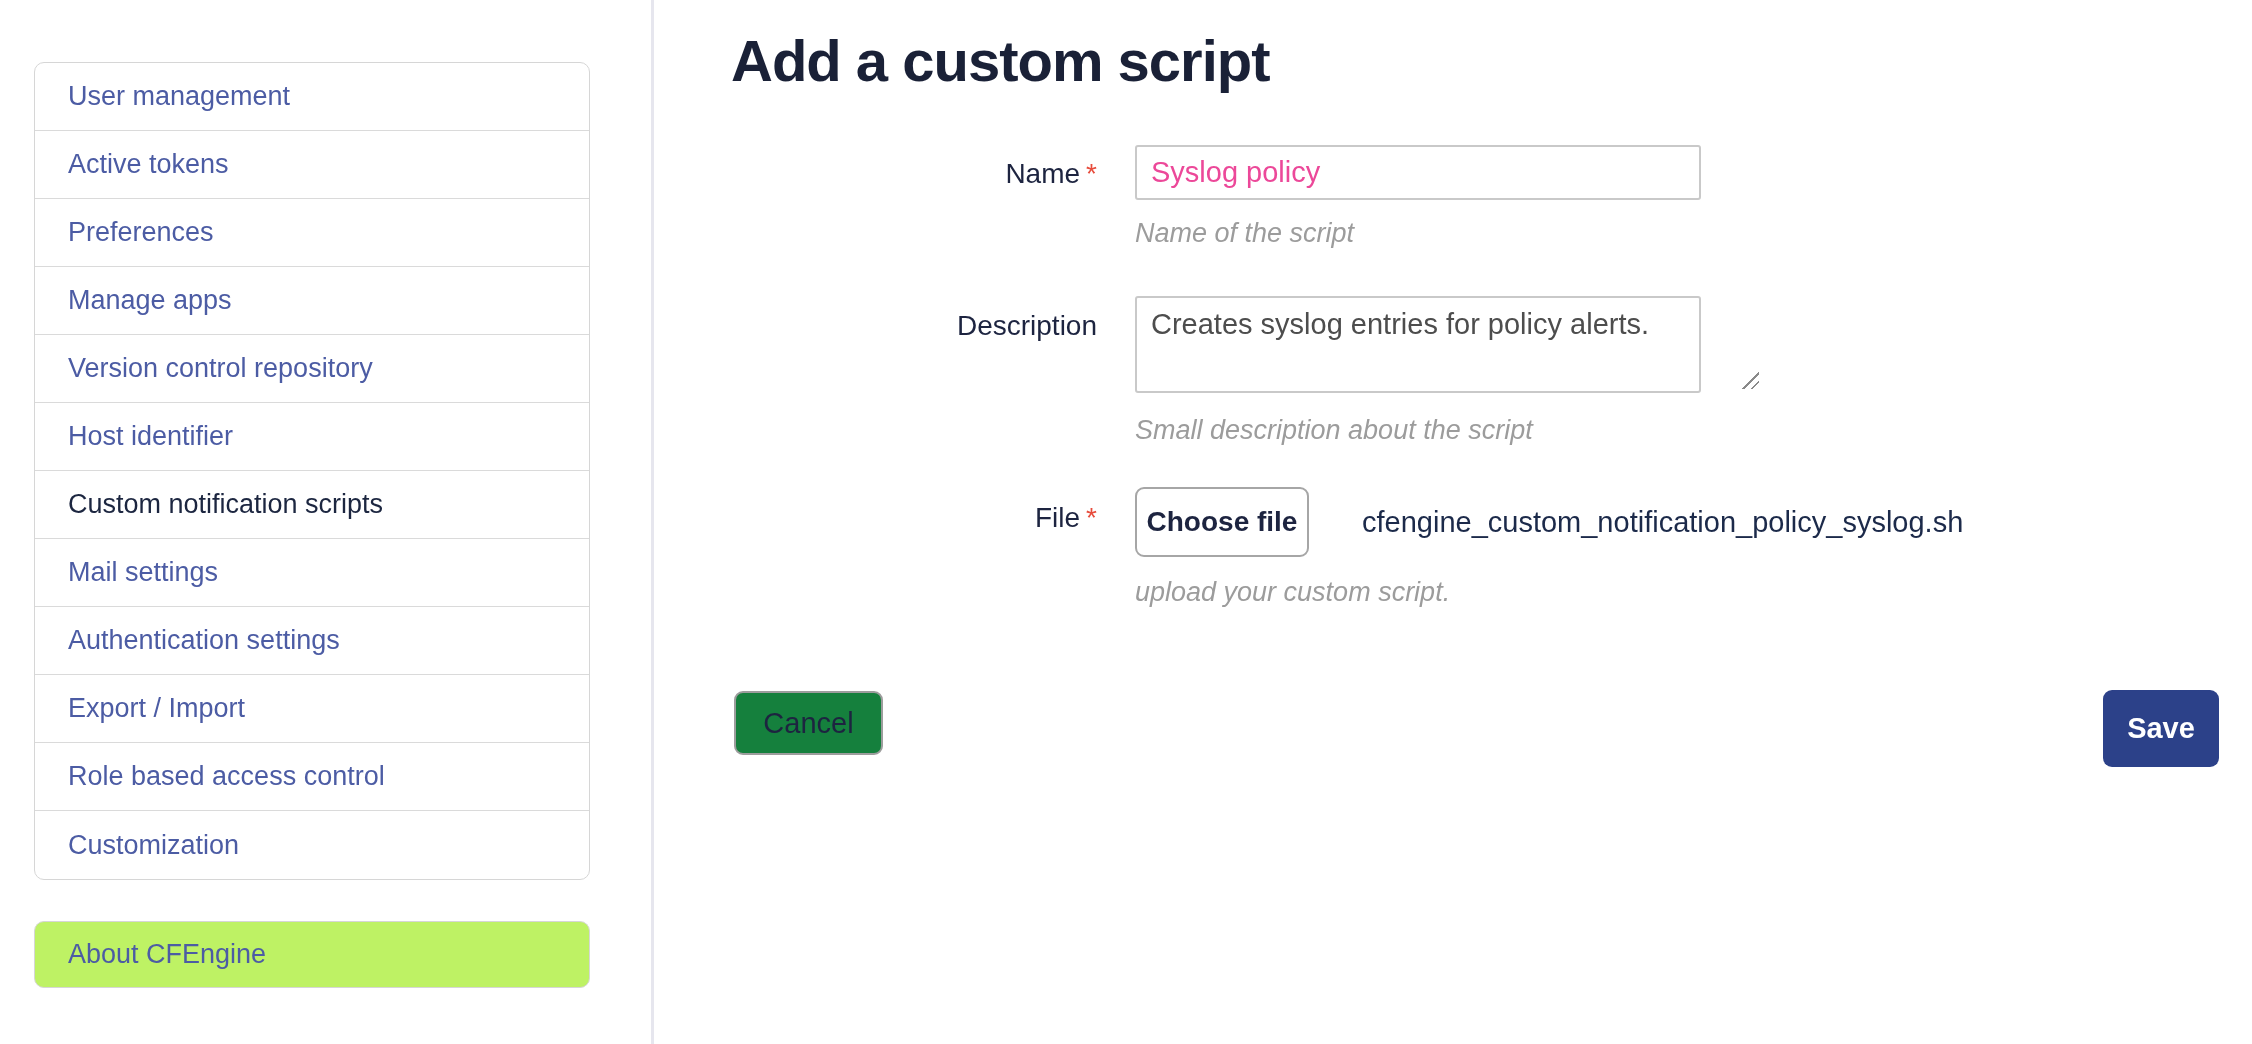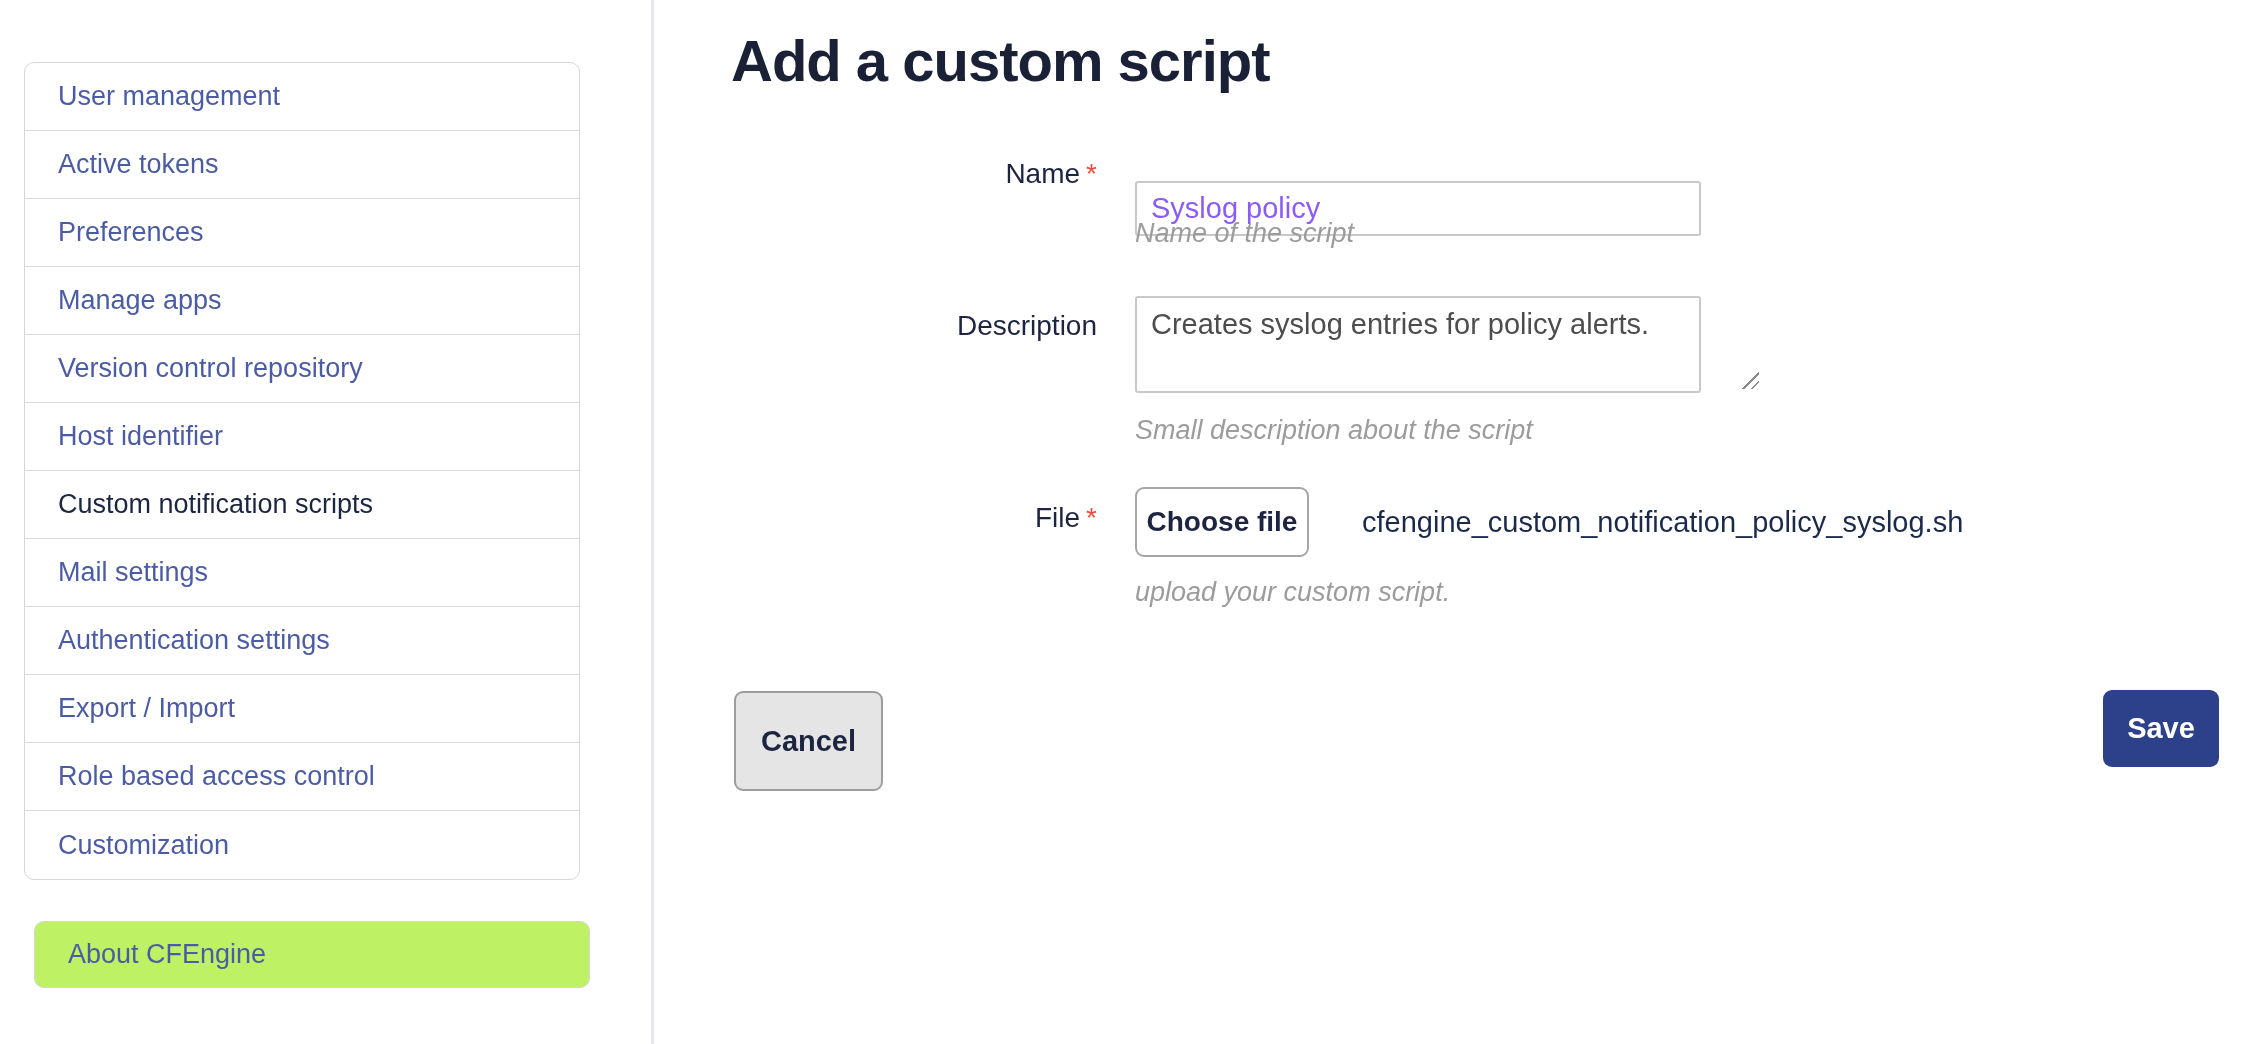--- a/index.html
+++ b/index.html
@@ -4,21 +4,21 @@
 <style>
   * { margin:0; padding:0; box-sizing:border-box; }
   html,body { width:2252px; height:1044px; background:#ffffff;
               font-family:"Liberation Sans", sans-serif; }
   .page { position:relative; width:2252px; height:1044px; overflow:hidden; background:#fff; }
 
   
   .v-divider { position:absolute; left:651px; top:0; width:3px; height:1044px; background:#e6e6ee; }
 
   
-  .side-list { position:absolute; left:24px; top:62px; width:556px;
+  .side-list { position:absolute; left:34px; top:62px; width:556px;
                border:1.5px solid #d6d6d6; border-radius:10px; background:#fff; overflow:hidden; }
   .side-item { height:68px; display:flex; align-items:center; padding-left:33px;
                border-bottom:1.5px solid #dadada; font-size:27px; color:#4c5ca4; cursor:pointer; }
   .side-item:last-child { border-bottom:none; }
   .side-item.active { color:#1c2640; }
 
   .about-box { position:absolute; left:34px; top:921px; width:556px; height:67px;
                border:1.5px solid #d6d6d6; border-radius:10px; background:#bef264;
                display:flex; align-items:center; padding-left:33px;
                font-size:27px; color:#4c5ca4; cursor:pointer; }
@@ -30,21 +30,21 @@
   .form-label { position:absolute; left:733px; width:364px; text-align:right;
                 font-size:28px; color:#1d2440; }
   .req { color:#e74c3c; padding-left:6px; }
 
   .label-name { top:158px; }
   .label-desc { top:310px; }
   .label-file { top:502px; }
 
   .text-input { position:absolute; left:1135px; top:145px; width:566px; height:55px;
                 border:2px solid #c9c9c9; border-radius:3px; padding:0 14px;
-                font-family:"Liberation Sans", sans-serif; font-size:29px; color:#8b5cf6; outline:none;margin-top:36px; }
+                font-family:"Liberation Sans", sans-serif; font-size:29px; color:#ec4899; outline:none; }
 
   .textarea-wrap { position:absolute; left:1135px; top:296px; width:628px; height:97px; }
   .desc-input { width:566px; height:97px; border:2px solid #c9c9c9; border-radius:3px;
                 padding:8px 14px; resize:none; font-family:"Liberation Sans", sans-serif;
                 font-size:29px; line-height:1.3; color:#4d4d4d; outline:none; }
   .grip { position:absolute; right:4px; bottom:4px; width:20px; height:20px;
           background:repeating-linear-gradient(135deg, transparent 0 4px, #8a8a8a 4px 6px);
           clip-path:polygon(100% 0, 0 100%, 100% 100%); cursor:nwse-resize; }
 
   .helper { position:absolute; left:1135px; font-size:27px; font-style:italic; color:#9c9c9c; }
@@ -52,23 +52,23 @@
   .helper-desc { top:408px;margin-top:7px; }
   .helper-file { top:577px; }
 
   .choose-btn { position:absolute; left:1135px; top:487px; width:174px; height:70px;
                 background:#fff; border:2px solid #a6a6a6; border-radius:9px;
                 font-family:"Liberation Sans", sans-serif; font-size:28px; font-weight:700;
                 color:#1d2440; cursor:pointer; }
   .file-name { position:absolute; left:1362px; top:487px; height:70px;
                display:flex; align-items:center; font-size:29px; color:#1c2a4a; }
 
-  .cancel-btn { position:absolute; left:734px; top:691px; width:149px; height:100px;
-                background:#e5e5e5; border:2px solid #9d9d9d; border-radius:9px;
-                font-family:"Liberation Sans", sans-serif; font-size:29px; font-weight:700;
+  .cancel-btn { position:absolute; left:734px; top:691px; width:149px; height:64px;
+                background:#15803d; border:2px solid #9d9d9d; border-radius:9px;
+                font-family:"Liberation Sans", sans-serif; font-size:29px; font-weight:400;
                 color:#1d2440; cursor:pointer; }
   .save-btn { position:absolute; left:2103px; top:690px; width:116px; height:77px;
               background:#2c4189; border:none; border-radius:9px;
               font-family:"Liberation Sans", sans-serif; font-size:29px; font-weight:700;
               color:#ffffff; cursor:pointer; }
 </style>
 </head>
 <body>
 
 <div class="page">

